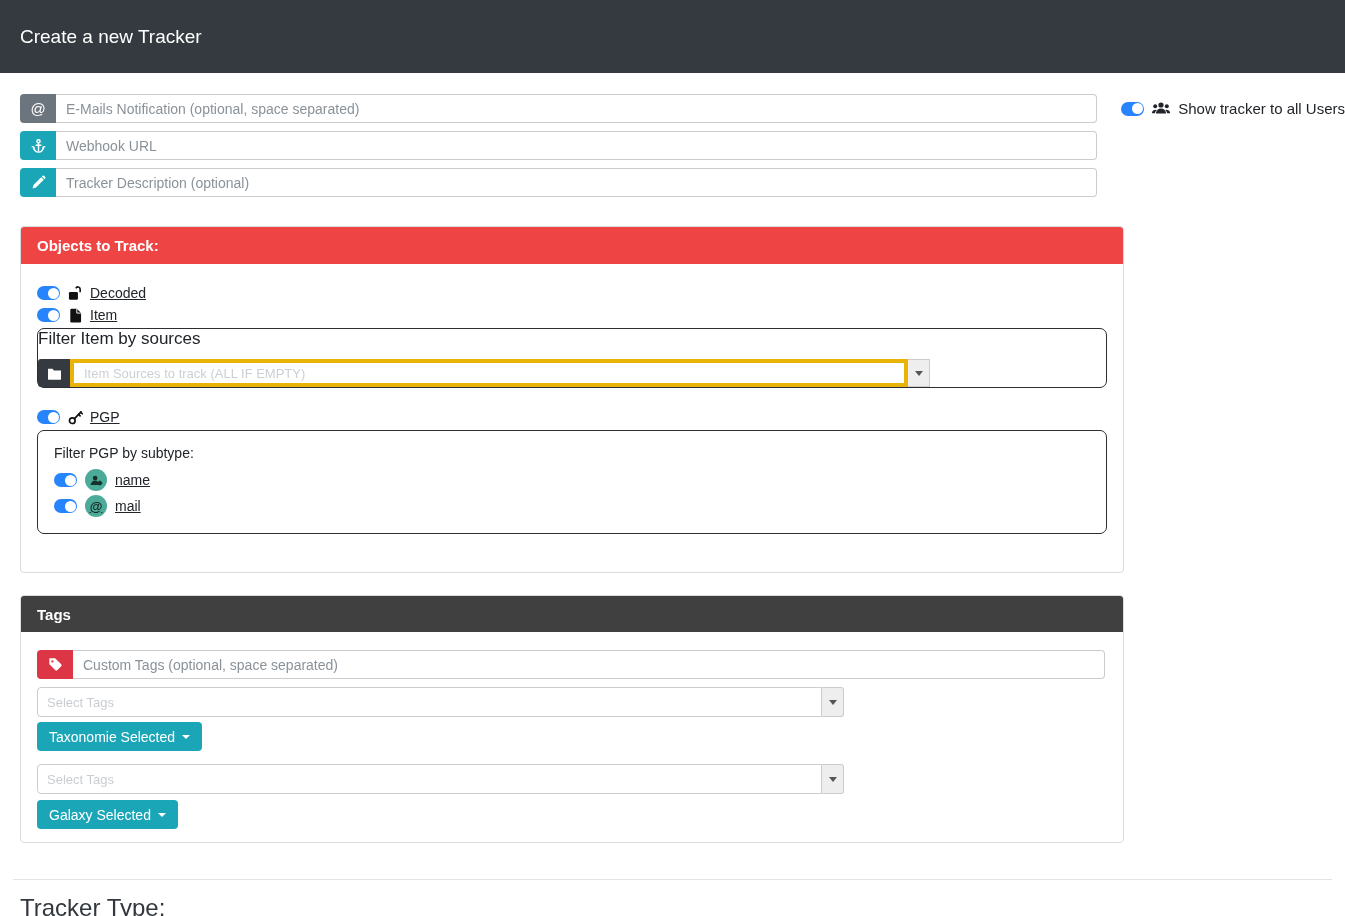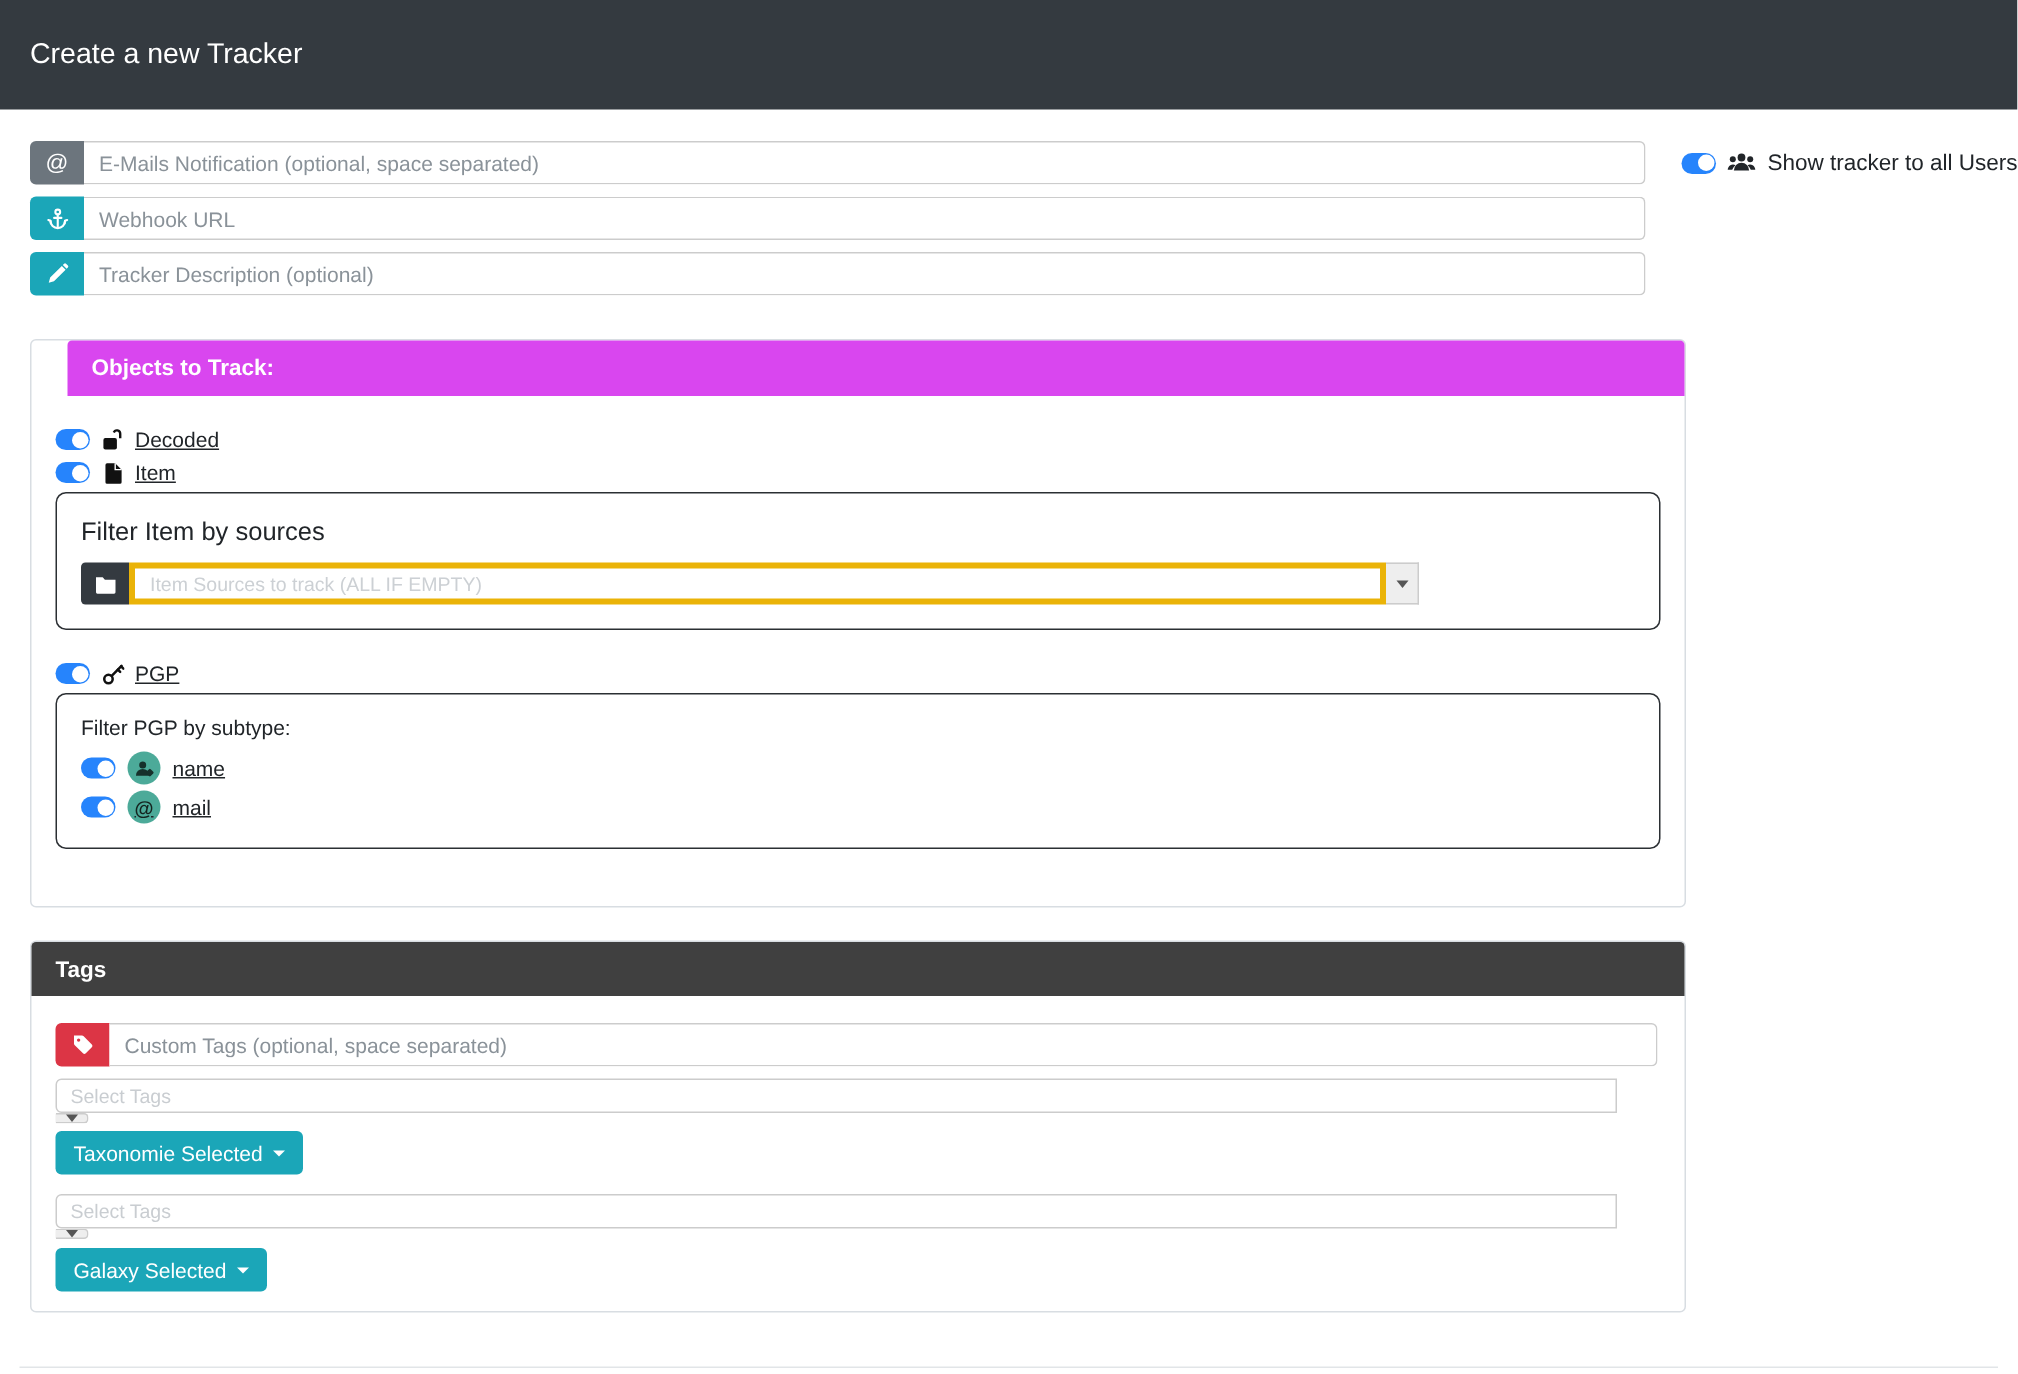--- a/index.html
+++ b/index.html
@@ -26,47 +26,47 @@
     border-radius:50%;background:#fff;}
   
   .show-all{display:flex;align-items:center;gap:7px;margin-left:24px;height:29px;
     font-size:15px;color:#212529;white-space:nowrap;}
   
   .card{width:1102px;margin-left:20px;border:1px solid #d8dde2;border-radius:4px;background:#fff;}
   .card.objects{margin-top:21px;}
   .card.tags{margin-top:22px;}
   .card-header{color:#fff;font-weight:bold;font-size:15px;padding:0 16px;height:37px;
     display:flex;align-items:center;border-radius:3px 3px 0 0;}
-  .card-header.teal{background:#d946ef;margin-left:24px;}
+  .card-header.teal{background:#ef4444;}
   .card-header.gray{background:#404040;height:36px;}
   .objects-body{padding:20px 16px 38px;}
   .tags-body{padding:18px 16px 13px;}
   
   .trow{display:flex;align-items:center;gap:7px;height:18px;margin-bottom:4px;font-size:14px;text-decoration:underline;}
   .trow .obj-ic{width:16px;display:flex;justify-content:center;flex:none;}
   
   .filter-box{border:1px solid #2b2f33;border-radius:7px;}
-  .filter-box.item{margin:2px 0 20px 0;padding:16px;}
+  .filter-box.item{margin:2px 0 20px 0;}
   .fb-title{font-size:17px;color:#212529;margin-bottom:10px;}
   .msgroup{display:flex;height:28px;width:892px;}
   .msicon{width:32px;background:#343a40;border-radius:3px 0 0 3px;display:flex;
     align-items:center;justify-content:center;flex:none;}
   .msgroup input{flex:1;border:4px solid #eab308;padding:0 10px;font-size:13px;outline:none;min-width:0;}
   .msgroup input::placeholder{color:#ccd0d4;}
   .mscaret{width:21px;background:#eee;border:1px solid #ccc;border-left:none;display:flex;
     align-items:center;justify-content:center;cursor:pointer;flex:none;}
   .caret-dark{width:0;height:0;border-left:4px solid transparent;border-right:4px solid transparent;
     border-top:5px solid #555;}
   .filter-box.pgp{margin-top:2px;padding:14px 16px 12px;}
   .fb-subtitle{font-size:14px;margin-bottom:8px;}
   .srow{display:flex;align-items:center;gap:8px;height:22px;margin-bottom:4px;font-size:14px;text-decoration:underline;}
   .circle-ic{width:22px;height:22px;border-radius:50%;background:#4caa99;display:flex;
     align-items:center;justify-content:center;flex:none;color:#14231f;font-weight:bold;font-size:13px;}
   
-  .select-tags{display:flex;height:30px;width:1041px;margin-top:8px;flex-direction:column;}
+  .select-tags{display:flex;height:30px;width:807px;margin-top:8px;}
   .select-tags input{flex:1;border:1px solid #ccc;border-radius:4px 0 0 4px;padding:0 9px;
     font-size:13px;outline:none;min-width:0;}
   .select-tags input::placeholder{color:#c9cdd1;}
   .select-tags .mscaret{border-radius:0 3px 3px 0;}
   .btn-teal{background:#1ba6b8;color:#fff;border:none;border-radius:4px;height:29px;
     padding:0 12px;font-size:14px;font-family:inherit;display:inline-flex;align-items:center;
     gap:7px;cursor:pointer;}
   .btn-teal .caret-w{width:0;height:0;border-left:4px solid transparent;
     border-right:4px solid transparent;border-top:4px solid #fff;}
   .btn-taxo{margin-top:5px;}

